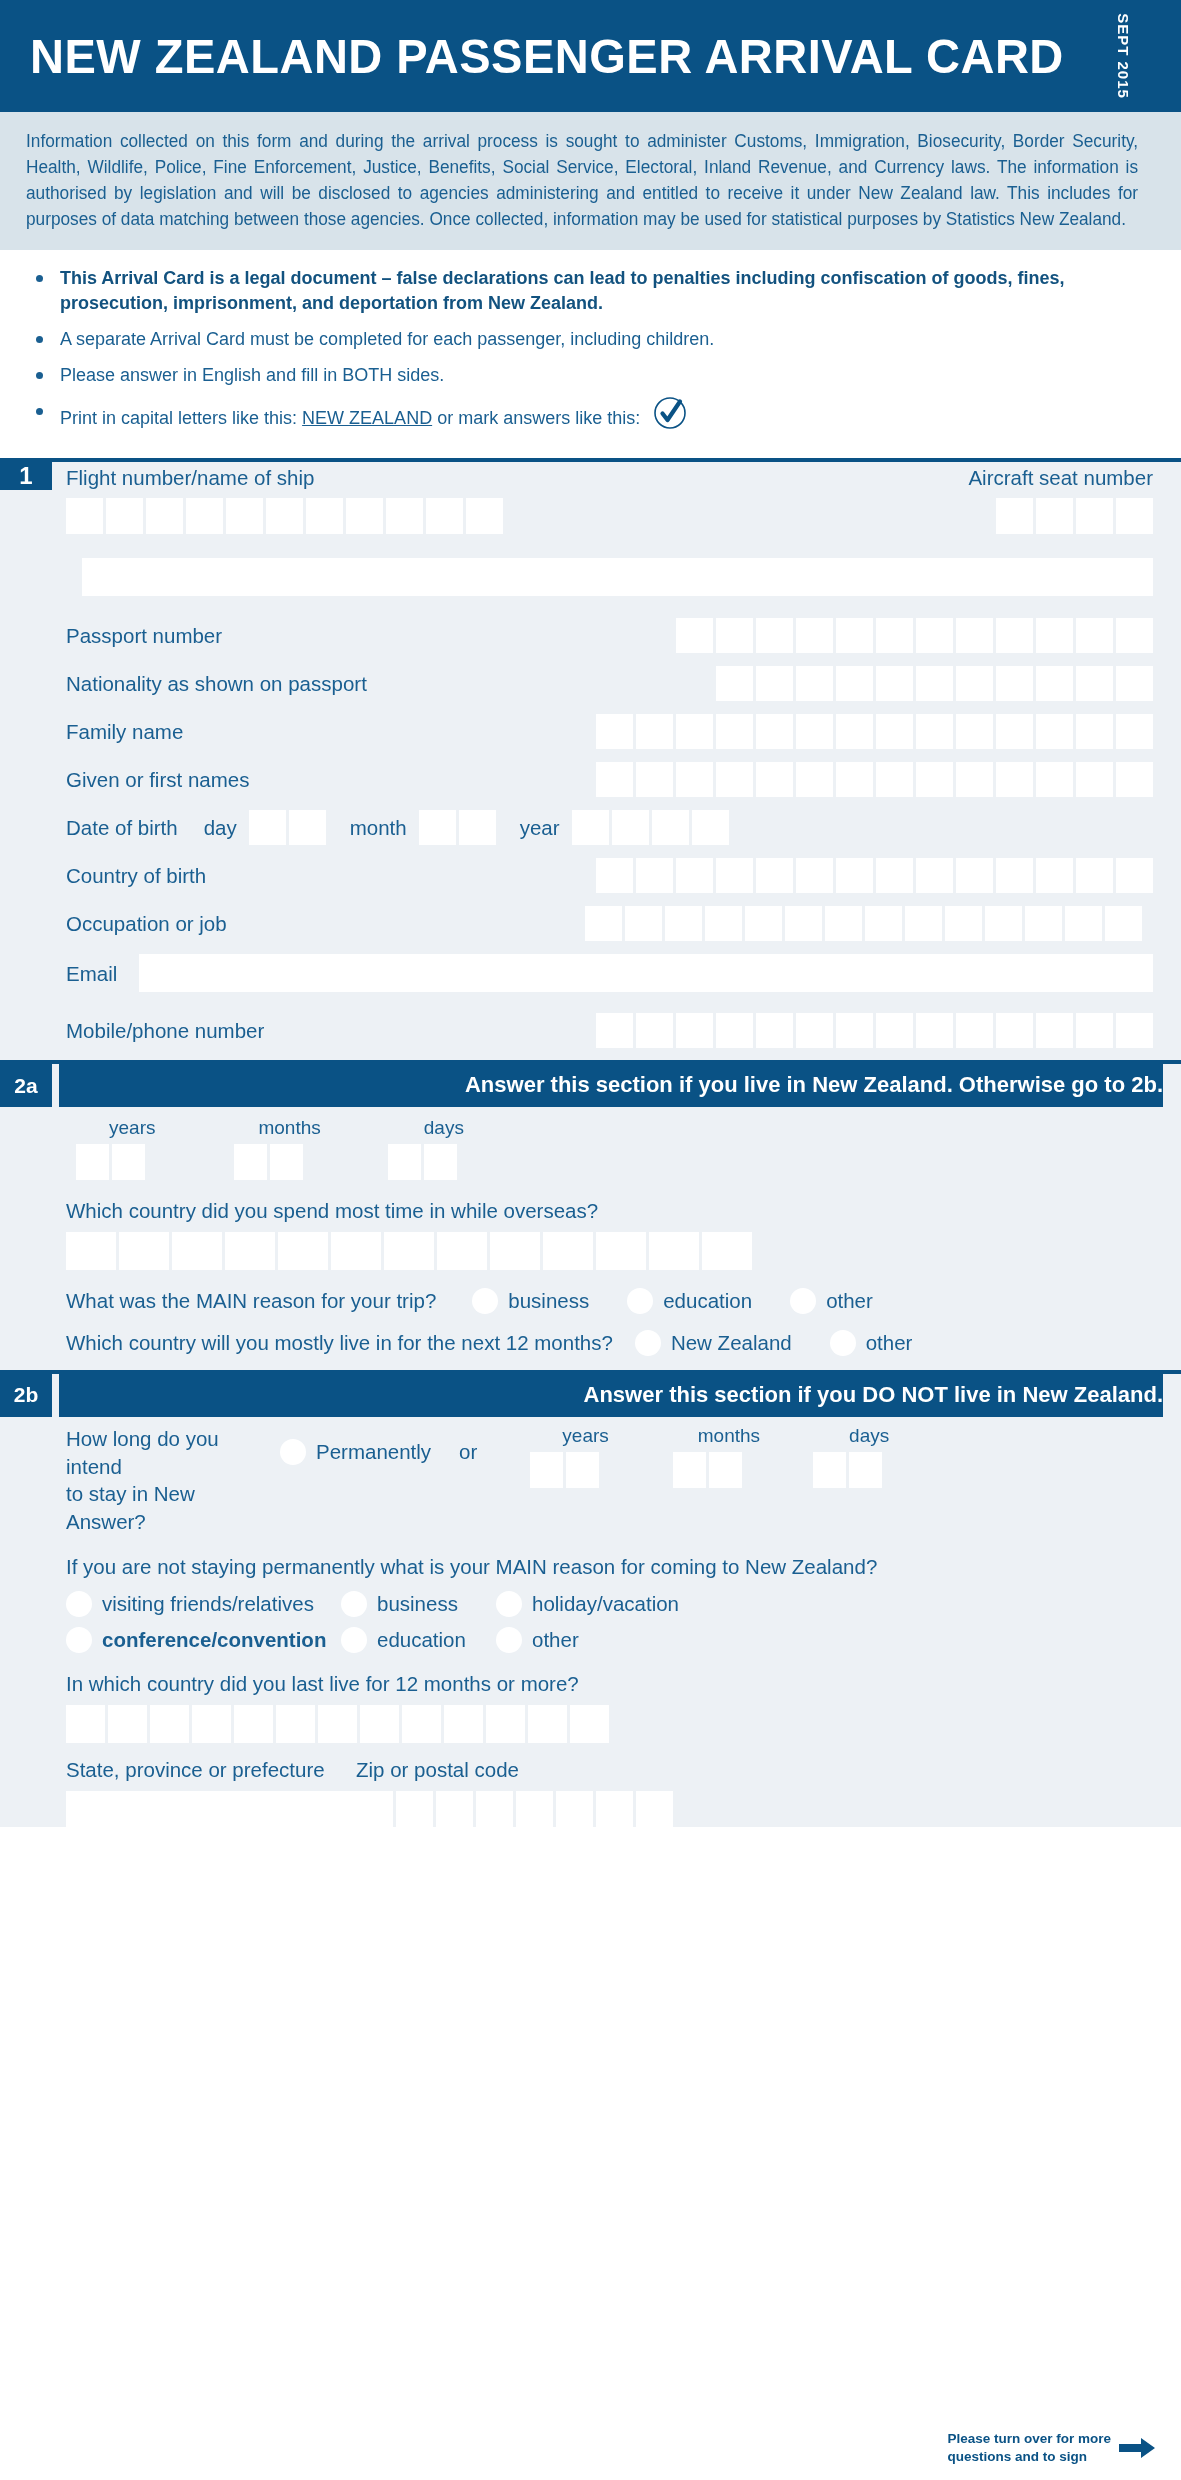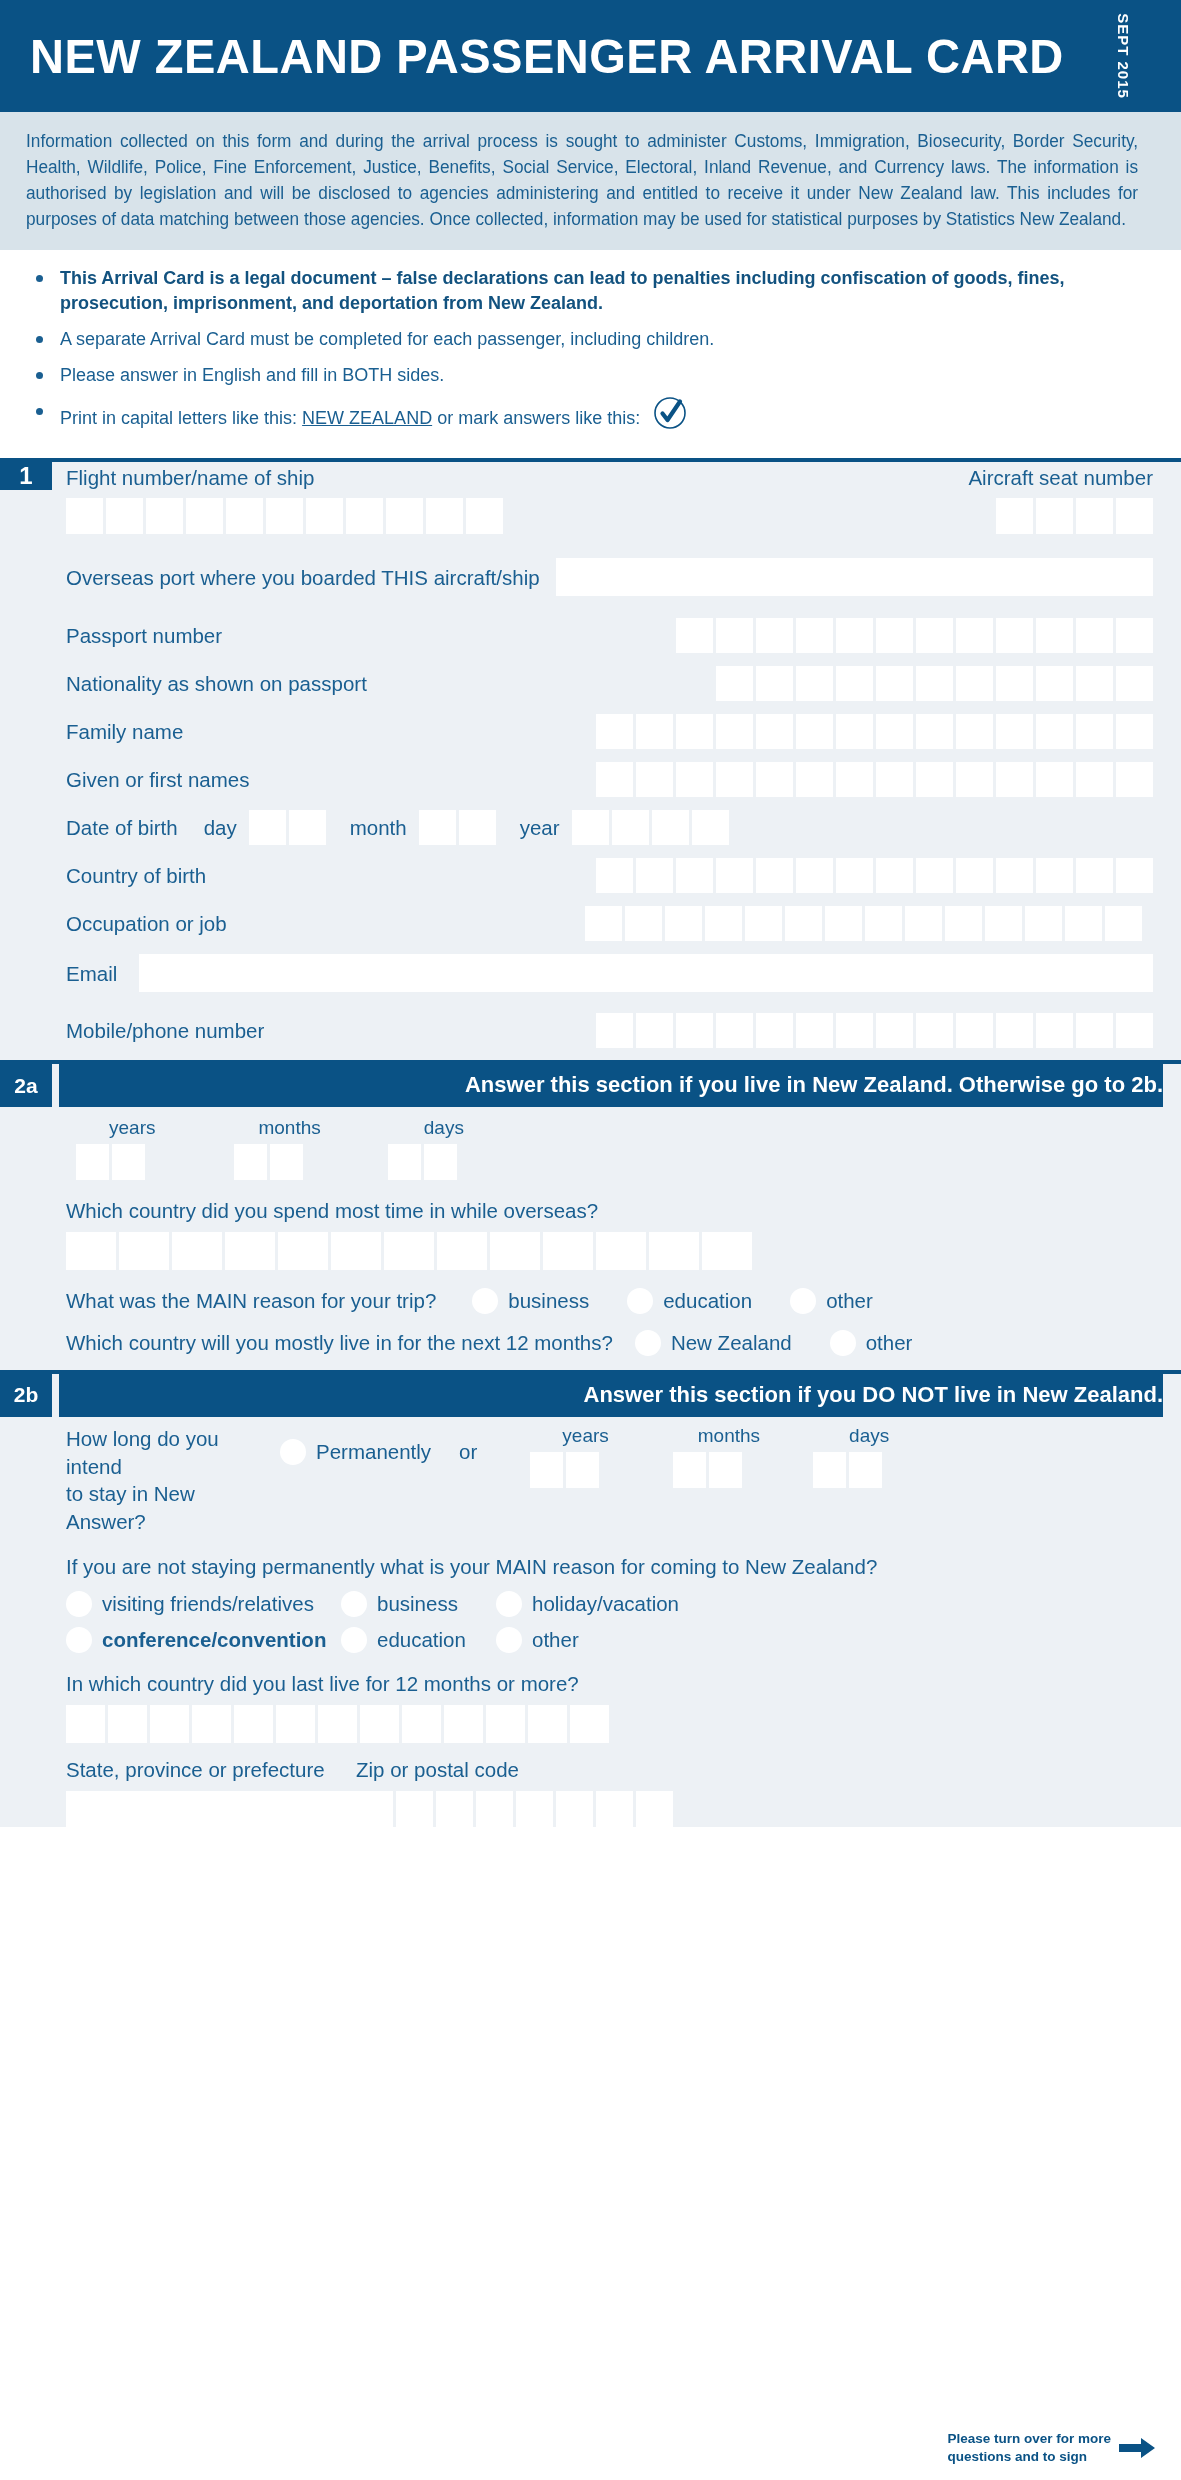--- a/index.html
+++ b/index.html
@@ -253,21 +253,20 @@
       <span class="spacer"></span>
       <div class="boxes" id="seat-boxes">
           <div class="cell" style="width: 37px; height: 36px;"></div>
           <div class="cell" style="width: 37px; height: 36px;"></div>
           <div class="cell" style="width: 37px; height: 36px;"></div>
           <div class="cell" style="width: 37px; height: 36px;"></div>
         </div>
     </div>
 
     <div class="r" style="padding:24px 28px 0 66px;">
-      <span class="label">Overseas port where you boarded THIS aircraft/ship</span>
       <div class="openbox" style="flex:1 1 auto; margin-left:16px; height:38px;"></div>
     </div>
 
     <div class="r" style="padding:22px 28px 0 66px;">
       <span class="label">Passport number</span>
       <span class="spacer"></span>
       <div class="boxes" id="passport-boxes">
           <div class="cell" style="width: 37px; height: 35px;"></div>
           <div class="cell" style="width: 37px; height: 35px;"></div>
           <div class="cell" style="width: 37px; height: 35px;"></div>

